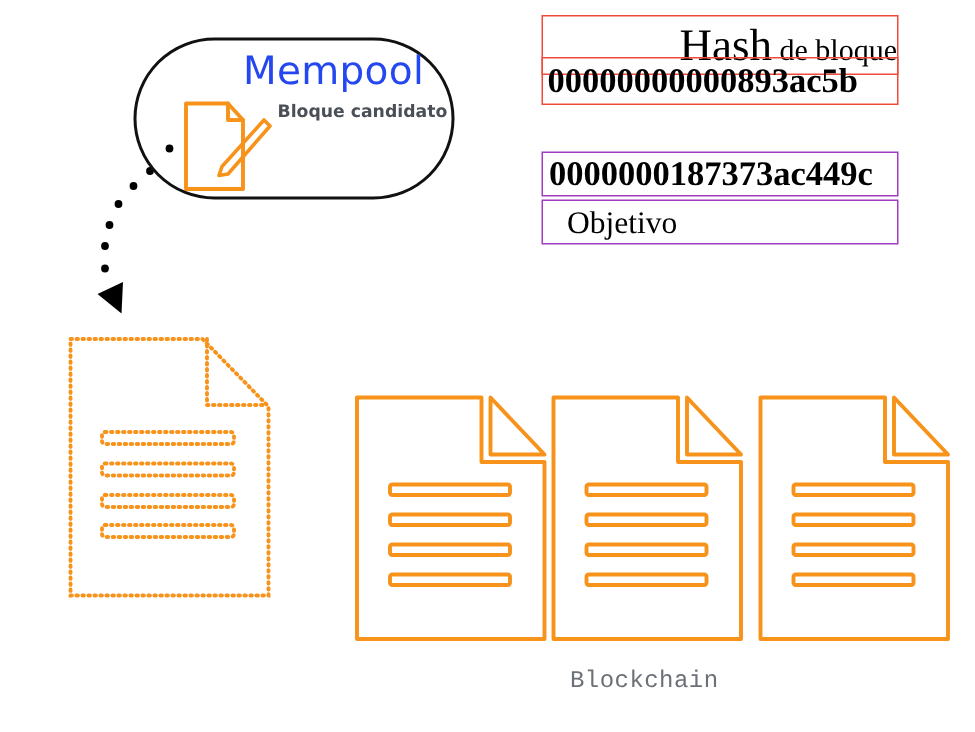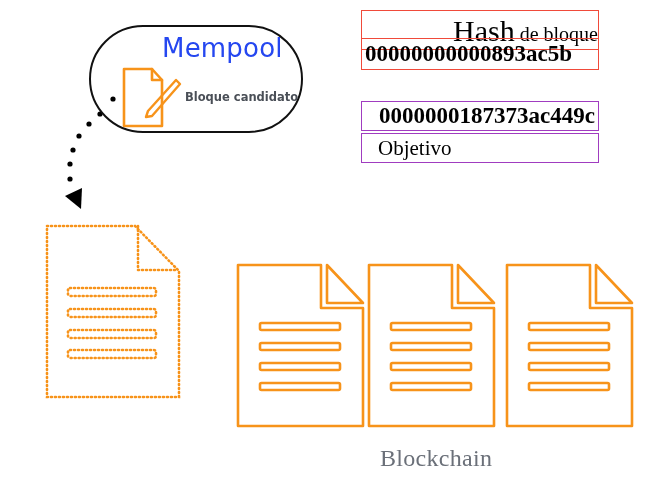--- a/index.html
+++ b/index.html
@@ -1,29 +1,29 @@
 <!DOCTYPE html>
 <html><head>
 <meta charset="utf-8">
 <style>
   html, body { margin: 0; padding: 0; background: #ffffff; }
   body { width: 650px; height: 488px; position: relative; overflow: hidden; font-family: "DejaVu Sans", sans-serif; }
   .abs { position: absolute; }
   
   .pill { left: 89px; top: 25px; width: 214px; height: 108px; border: 2px solid #111; border-radius: 56px; box-sizing: border-box; }
   .mempool-title { left: 162px; top: 33px; font-size: 26px; color: #2547f0; font-family: "DejaVu Sans", sans-serif; letter-spacing: 0.2px; }
-  .candidate-label { left: 185px; top: 90px; font-size: 11.5px; font-weight: bold; color: #4a4f57; font-family: "DejaVu Sans", sans-serif; }
+  .candidate-label { left: 185px; top: 67px; font-size: 11.5px; font-weight: bold; color: #4a4f57; font-family: "DejaVu Sans", sans-serif; }
   
   .hbox { font-family: "Liberation Serif", serif; color: #000; box-sizing: border-box; }
   .hash-title { left: 361px; top: 10px; width: 238px; height: 40px; border: 1.5px solid #f04a3a; text-align: right; font-size: 30px; line-height: 40px; }
   .hash-title .small { font-size: 20px; }
   .hash-value { left: 361px; top: 38px; width: 238px; height: 32px; border: 1.5px solid #f04a3a; font-size: 23px; font-weight: bold; line-height: 30px; padding-left: 3px; }
-  .target-value { left: 361px; top: 101px; width: 238px; height: 30px; border: 1.5px solid #a03cc0; font-size: 23px; font-weight: bold; line-height: 28px; padding-left: 17px; }
+  .target-value { left: 361px; top: 101px; width: 238px; height: 30px; border: 1.5px solid #a03cc0; font-size: 23px; font-weight: bold; line-height: 28px; padding-left: 4px; }
   .target-label { left: 361px; top: 133px; width: 238px; height: 30px; border: 1.5px solid #a03cc0; font-size: 21px; line-height: 28px; padding-left: 16px; }
-  .chain-label { left: 380px; top: 445px; font-size: 24px; color: #6b7079; font-family: Liberation Serif, serif; letter-spacing: 0.3px; }
+  .chain-label { left: 380px; top: 445px; font-size: 16px; color: #6b7079; font-family: Liberation Mono, monospace; letter-spacing: 0.3px; }
   svg { position: absolute; left: 0; top: 0; }
 </style>
 </head>
 <body>
 
 <svg width="650" height="488">
 
   <g>
     <circle cx="113" cy="99" r="2.6" fill="#000"></circle>
     <circle cx="100" cy="114" r="2.6" fill="#000"></circle>

